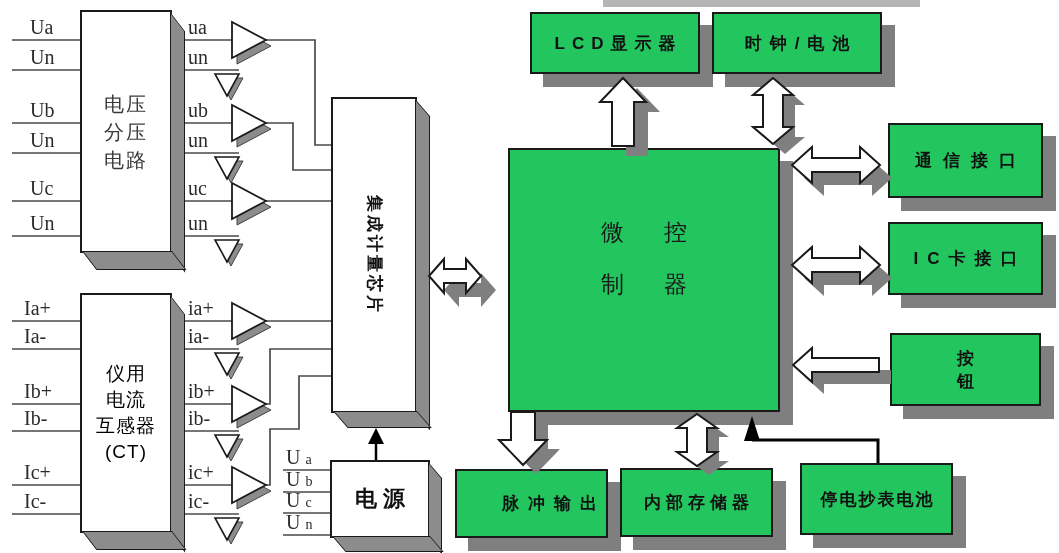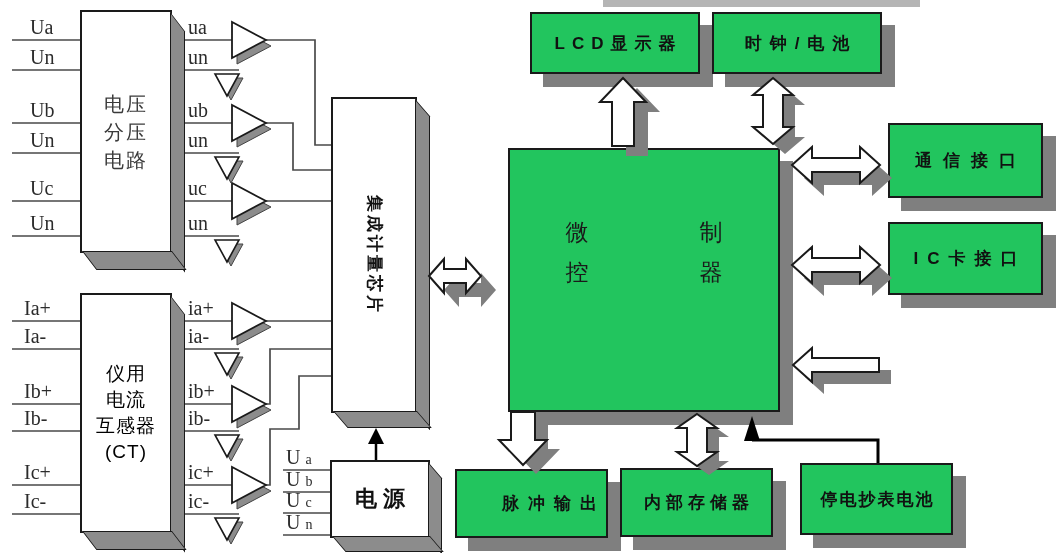--- a/index.html
+++ b/index.html
@@ -139,21 +139,21 @@
 
   <div class="box3d" style="left:330px;top:460px;width:100px;height:78px;">
     <div class="face-r" style="width:12px;transform:skewY(49.4deg);"></div>
     <div class="face-b" style="height:14px;transform:skewX(40.6deg);"></div>
     <div class="inner">
       <div class="blab" style="font-size:22px;letter-spacing:6px;padding-left:6px;">电源</div>
     </div>
   </div>
 
   <div class="boxsh" style="left:508px;top:148px;width:272px;height:264px;align-items:flex-start;">
-    <div style="padding-top:62px;display:flex;flex-direction:row;row-gap:12px;align-items:flex-start;">
+    <div style="padding-top:62px;display:flex;flex-direction:column;row-gap:12px;align-items:flex-start;">
       <div class="microline">微控</div>
       <div class="microline">制器</div>
     </div>
   </div>
 
   <div class="boxsh" style="left:530px;top:12px;width:170px;height:62px;">
     <span class="blab" style="letter-spacing:7px;padding-left:7px;">LCD显示器</span>
   </div>
 
   <div class="boxsh" style="left:712px;top:12px;width:170px;height:62px;">
@@ -161,20 +161,23 @@
   </div>
 
   <div class="boxsh" style="left:888px;top:123px;width:155px;height:75px;">
     <span class="blab" style="letter-spacing:11px;padding-left:11px;">通信接口</span>
   </div>
 
   <div class="boxsh" style="left:888px;top:222px;width:155px;height:73px;">
     <span class="blab" style="letter-spacing:9px;padding-left:9px;">IC卡接口</span>
   </div>
 
+  <div class="boxsh" style="left:890px;top:333px;width:151px;height:73px;">
+    <span class="blab" style="letter-spacing:46px;padding-left:46px;">按钮</span>
+  </div>
 
   <div class="boxsh" style="left:455px;top:469px;width:153px;height:69px;justify-content:flex-end;">
     <span class="blab" style="letter-spacing:9px;padding-left:9px;">脉冲输出</span>
   </div>
 
   <div class="boxsh" style="left:620px;top:468px;width:153px;height:69px;">
     <span class="blab" style="letter-spacing:5px;padding-left:5px;text-align:right;">内部存储器</span>
   </div>
 
   <div class="boxsh" style="left:800px;top:463px;width:153px;height:72px;">

